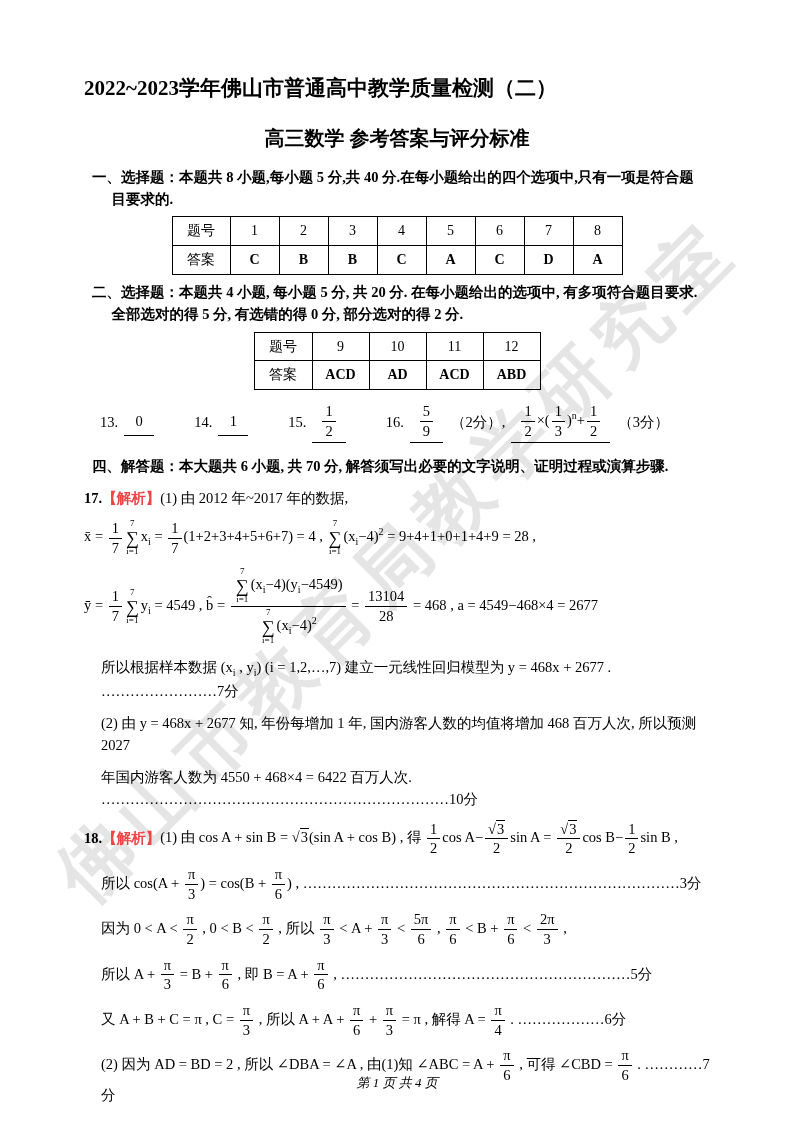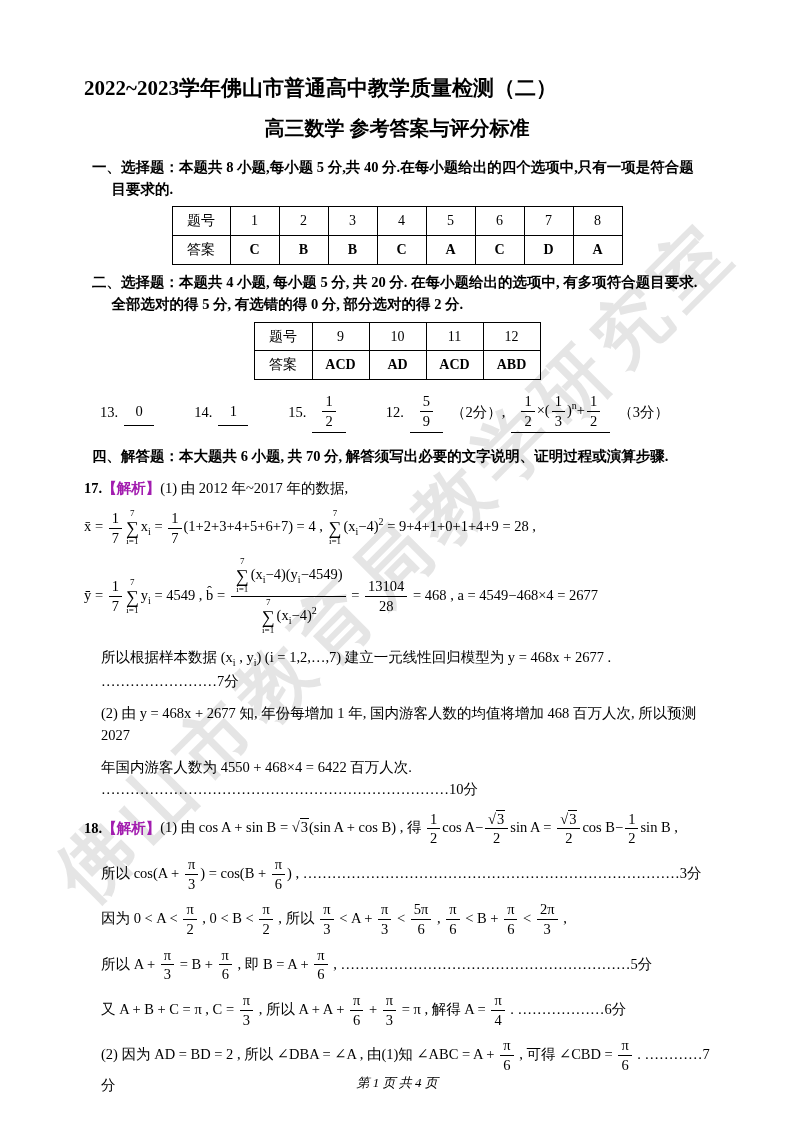--- a/index.html
+++ b/index.html
@@ -11,36 +11,36 @@
   }
   .watermark {
     position:absolute; top:50%; left:50%;
     transform:translate(-50%,-50%) rotate(-45deg);
     font-size:74px; letter-spacing:10px; white-space:nowrap;
     color:rgba(110,110,110,0.18); font-weight:700; z-index:0;
     pointer-events:none;
   }
   .content { position:relative; z-index:1; font-size:14.5px; line-height:1.55; }
   .title1 { text-align:left; font-size:21px; font-weight:700; margin:0 0 6px; }
-  .title2 { text-align:center; font-size:20px; font-weight:700; margin:8px 0 12px; }
+  .title2 { text-align:center; font-size:20px; font-weight:700; margin:18px 0 12px; }
   .sec-head { font-weight:700; margin:6px 8px; padding-left:1.35em; text-indent:-1.35em; }
   table.anskey { border-collapse:collapse; margin:3px auto; text-align:center; }
   table.anskey td, table.anskey th { border:1px solid #000; padding:3px 0; font-weight:400; font-size:14px; }
   table.anskey th { width:58px; }
   table.t1 td { width:49px; }
   table.t2 td { width:57px; }
   .ans-bold td.v { font-weight:700; }
   .fill-row { display:flex; align-items:center; gap:40px; margin:12px 0 12px 16px; }
   .fill-item { display:flex; align-items:center; gap:6px; white-space:nowrap; }
   .blank { display:inline-block; min-width:30px; text-align:center; border-bottom:1px solid #000; padding:1px 8px 2px; }
   .score-note { margin-left:2px; }
   .q-block { margin-top:10px; }
   .q-first { margin:8px 0 4px; }
   .q-num { font-weight:700; }
-  .tag { color:#a21caf; font-weight:700; }
+  .tag { color:#ef4444; font-weight:700; }
   .mline { margin:10px 0; }
   .sol-line { margin:9px 0 9px 17px; }
   .noindent { margin-left:0; }
   .footer { position:absolute; left:0; right:0; bottom:32px; text-align:center; font-size:13px; z-index:1;font-style:italic; }
 
   
   sup { font-size:10px; }
   sub { font-size:10px; }
   .mfrac { display:inline-block; vertical-align:middle; text-align:center; margin:0 2px; line-height:1.15; }
   .mfrac > .mnum { display:block; border-bottom:1px solid #000; padding:0 3px 1px; }
@@ -120,21 +120,21 @@
       </span>
       <span class="fill-item">
         <span>14.</span>
         <span class="blank">1</span>
       </span>
       <span class="fill-item">
         <span>15.</span>
         <span class="blank"><span class="mfrac"><span class="mnum">1</span><span class="mden">2</span></span></span>
       </span>
       <span class="fill-item">
-        <span>12.</span>
+        <span>16.</span>
         <span class="blank"><span class="mfrac"><span class="mnum">5</span><span class="mden">9</span></span></span>
         <span class="score-note">（2分）,</span>
         <span class="blank"><span class="mfrac"><span class="mnum">1</span><span class="mden">2</span></span>×(<span class="mfrac"><span class="mnum">1</span><span class="mden">3</span></span>)<sup>n</sup>+<span class="mfrac"><span class="mnum">1</span><span class="mden">2</span></span></span>
         <span class="score-note">（3分）</span>
       </span>
     </div>
 
     <p class="sec-head">四、解答题：本大题共 6 小题, 共 70 分, 解答须写出必要的文字说明、证明过程或演算步骤.</p>
 
     <div class="q-block">

